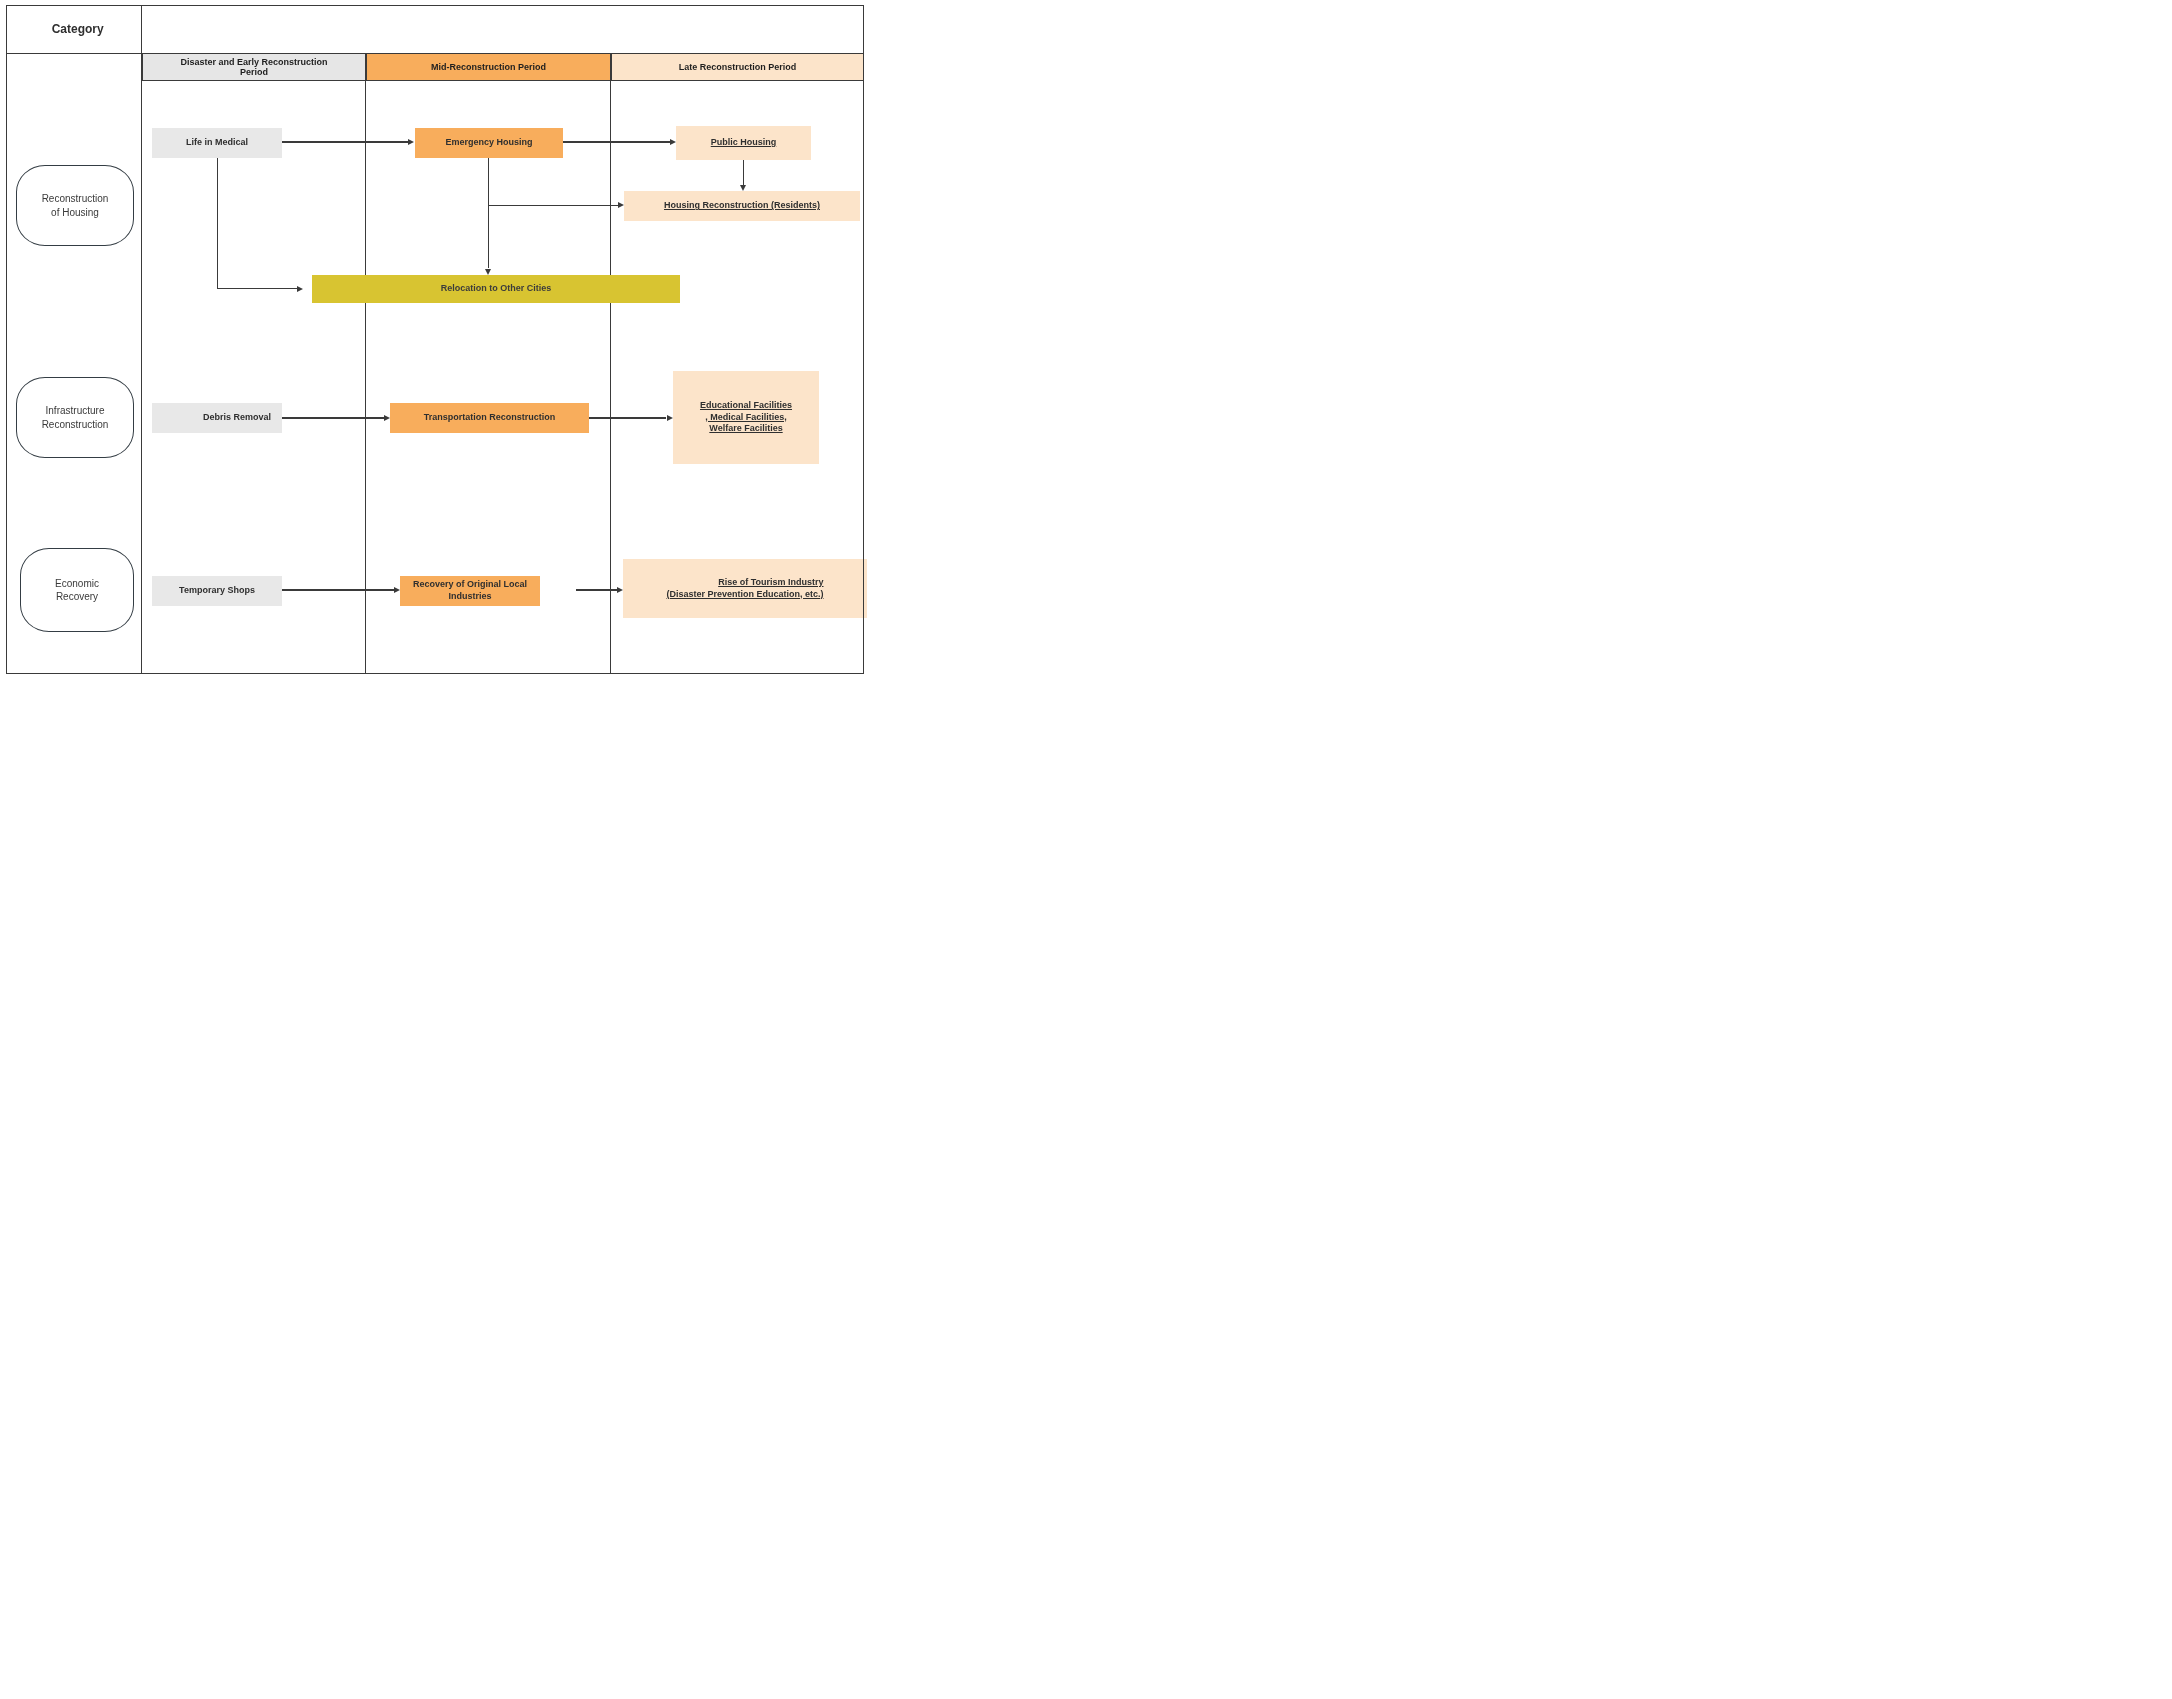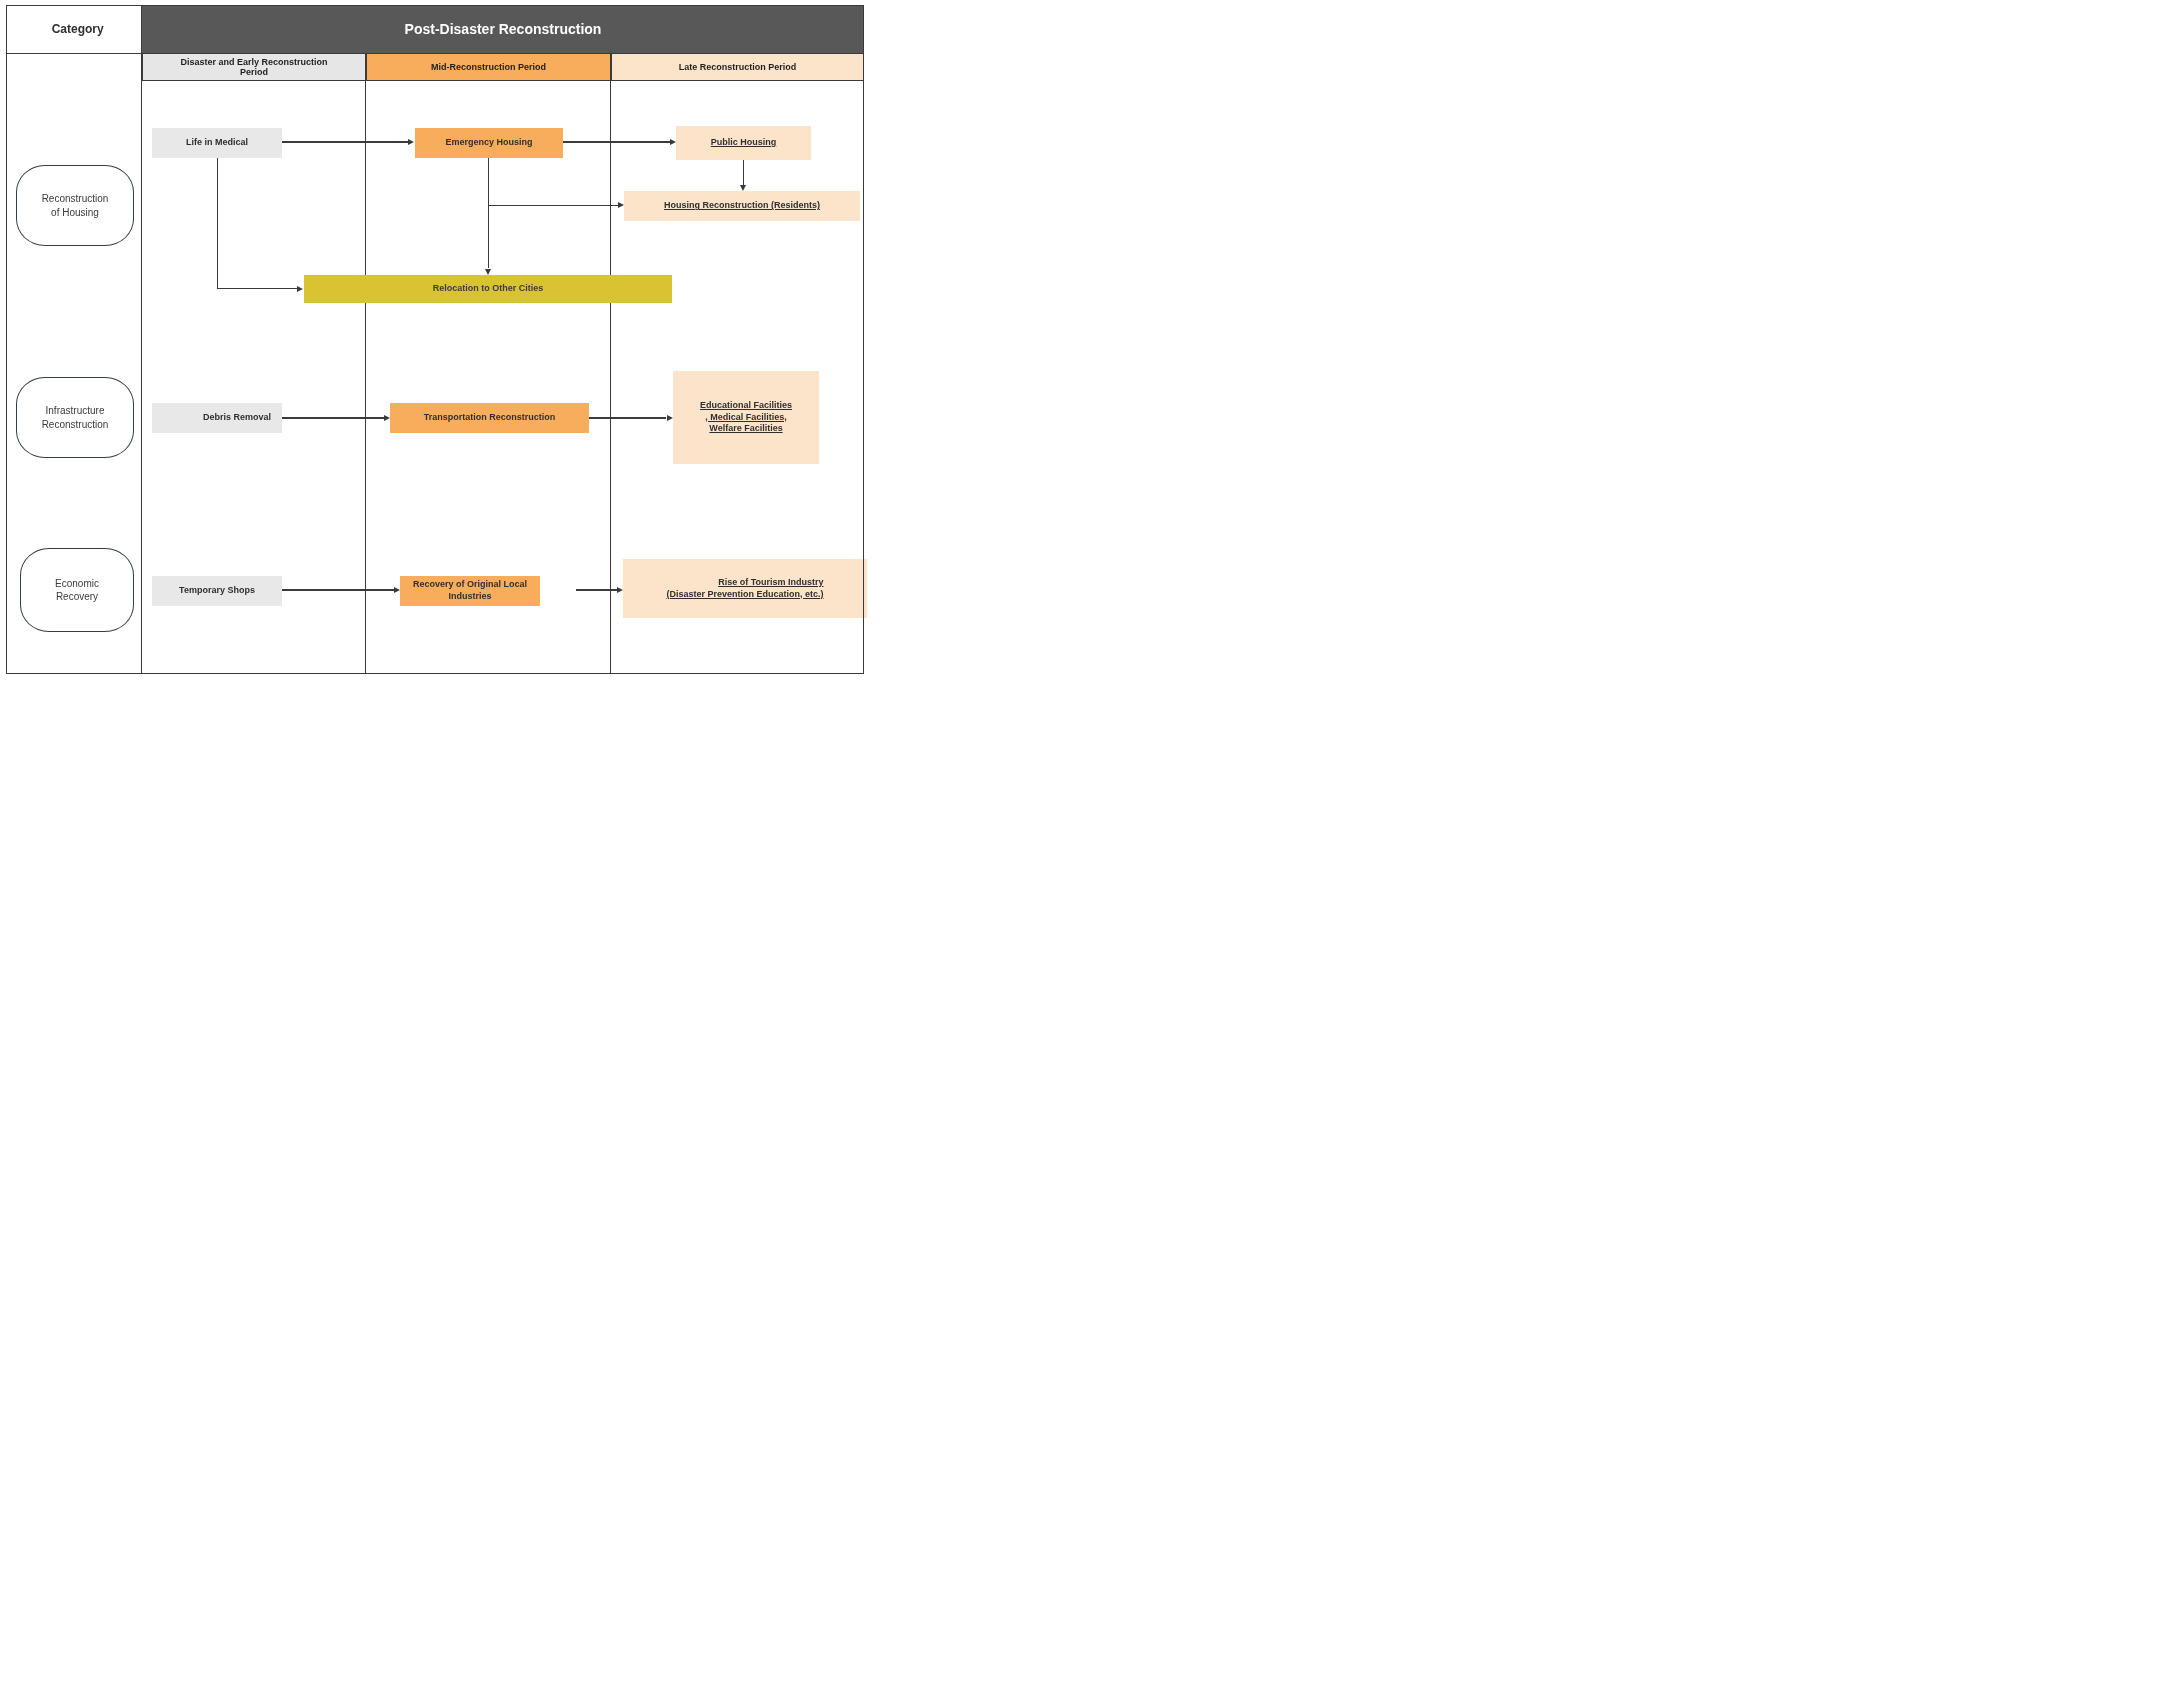--- a/index.html
+++ b/index.html
@@ -83,23 +83,20 @@
   }
 </style>
 </head>
 <body>
 
 <div id="canvas">
 
   <div class="abs category-cell">
     <span>Category</span>
   </div>
-  <div class="abs h1dark">
-    <span>Post-Disaster Reconstruction</span>
-  </div>
 
   <div class="abs h2cell h2-early">
     <span>Disaster and Early Reconstruction
 Period</span>
   </div>
   <div class="abs h2cell h2-mid">
     <span>Mid-Reconstruction Period</span>
   </div>
   <div class="abs h2cell h2-late">
     <span>Late Reconstruction Period</span>
@@ -157,21 +154,21 @@
   </div>
   <div class="abs node orange" style="left:415px; top:128px; width:148px; height:30px;">
     <span>Emergency Housing</span>
   </div>
   <div class="abs node peach" style="left:676px; top:126px; width:135px; height:34px;">
     <span>Public Housing</span>
   </div>
   <div class="abs node peach" style="left:624px; top:191px; width:236px; height:30px;">
     <span>Housing Reconstruction (Residents)</span>
   </div>
-  <div class="abs node yellow" style="left:304px; top:275px; width:368px; height:28px;">
+  <div class="abs node yellow" style="left:312px; top:275px; width:368px; height:28px;">
     <span>Relocation to Other Cities</span>
   </div>
 
   <div class="abs node gray" style="left:152px; top:403px; width:130px; height:30px;padding-left:40px;">
     <span>Debris Removal</span>
   </div>
   <div class="abs node orange" style="left:390px; top:403px; width:199px; height:30px;">
     <span>Transportation Reconstruction</span>
   </div>
   <div class="abs node peach" style="left:673px; top:371px; width:146px; height:93px;">

